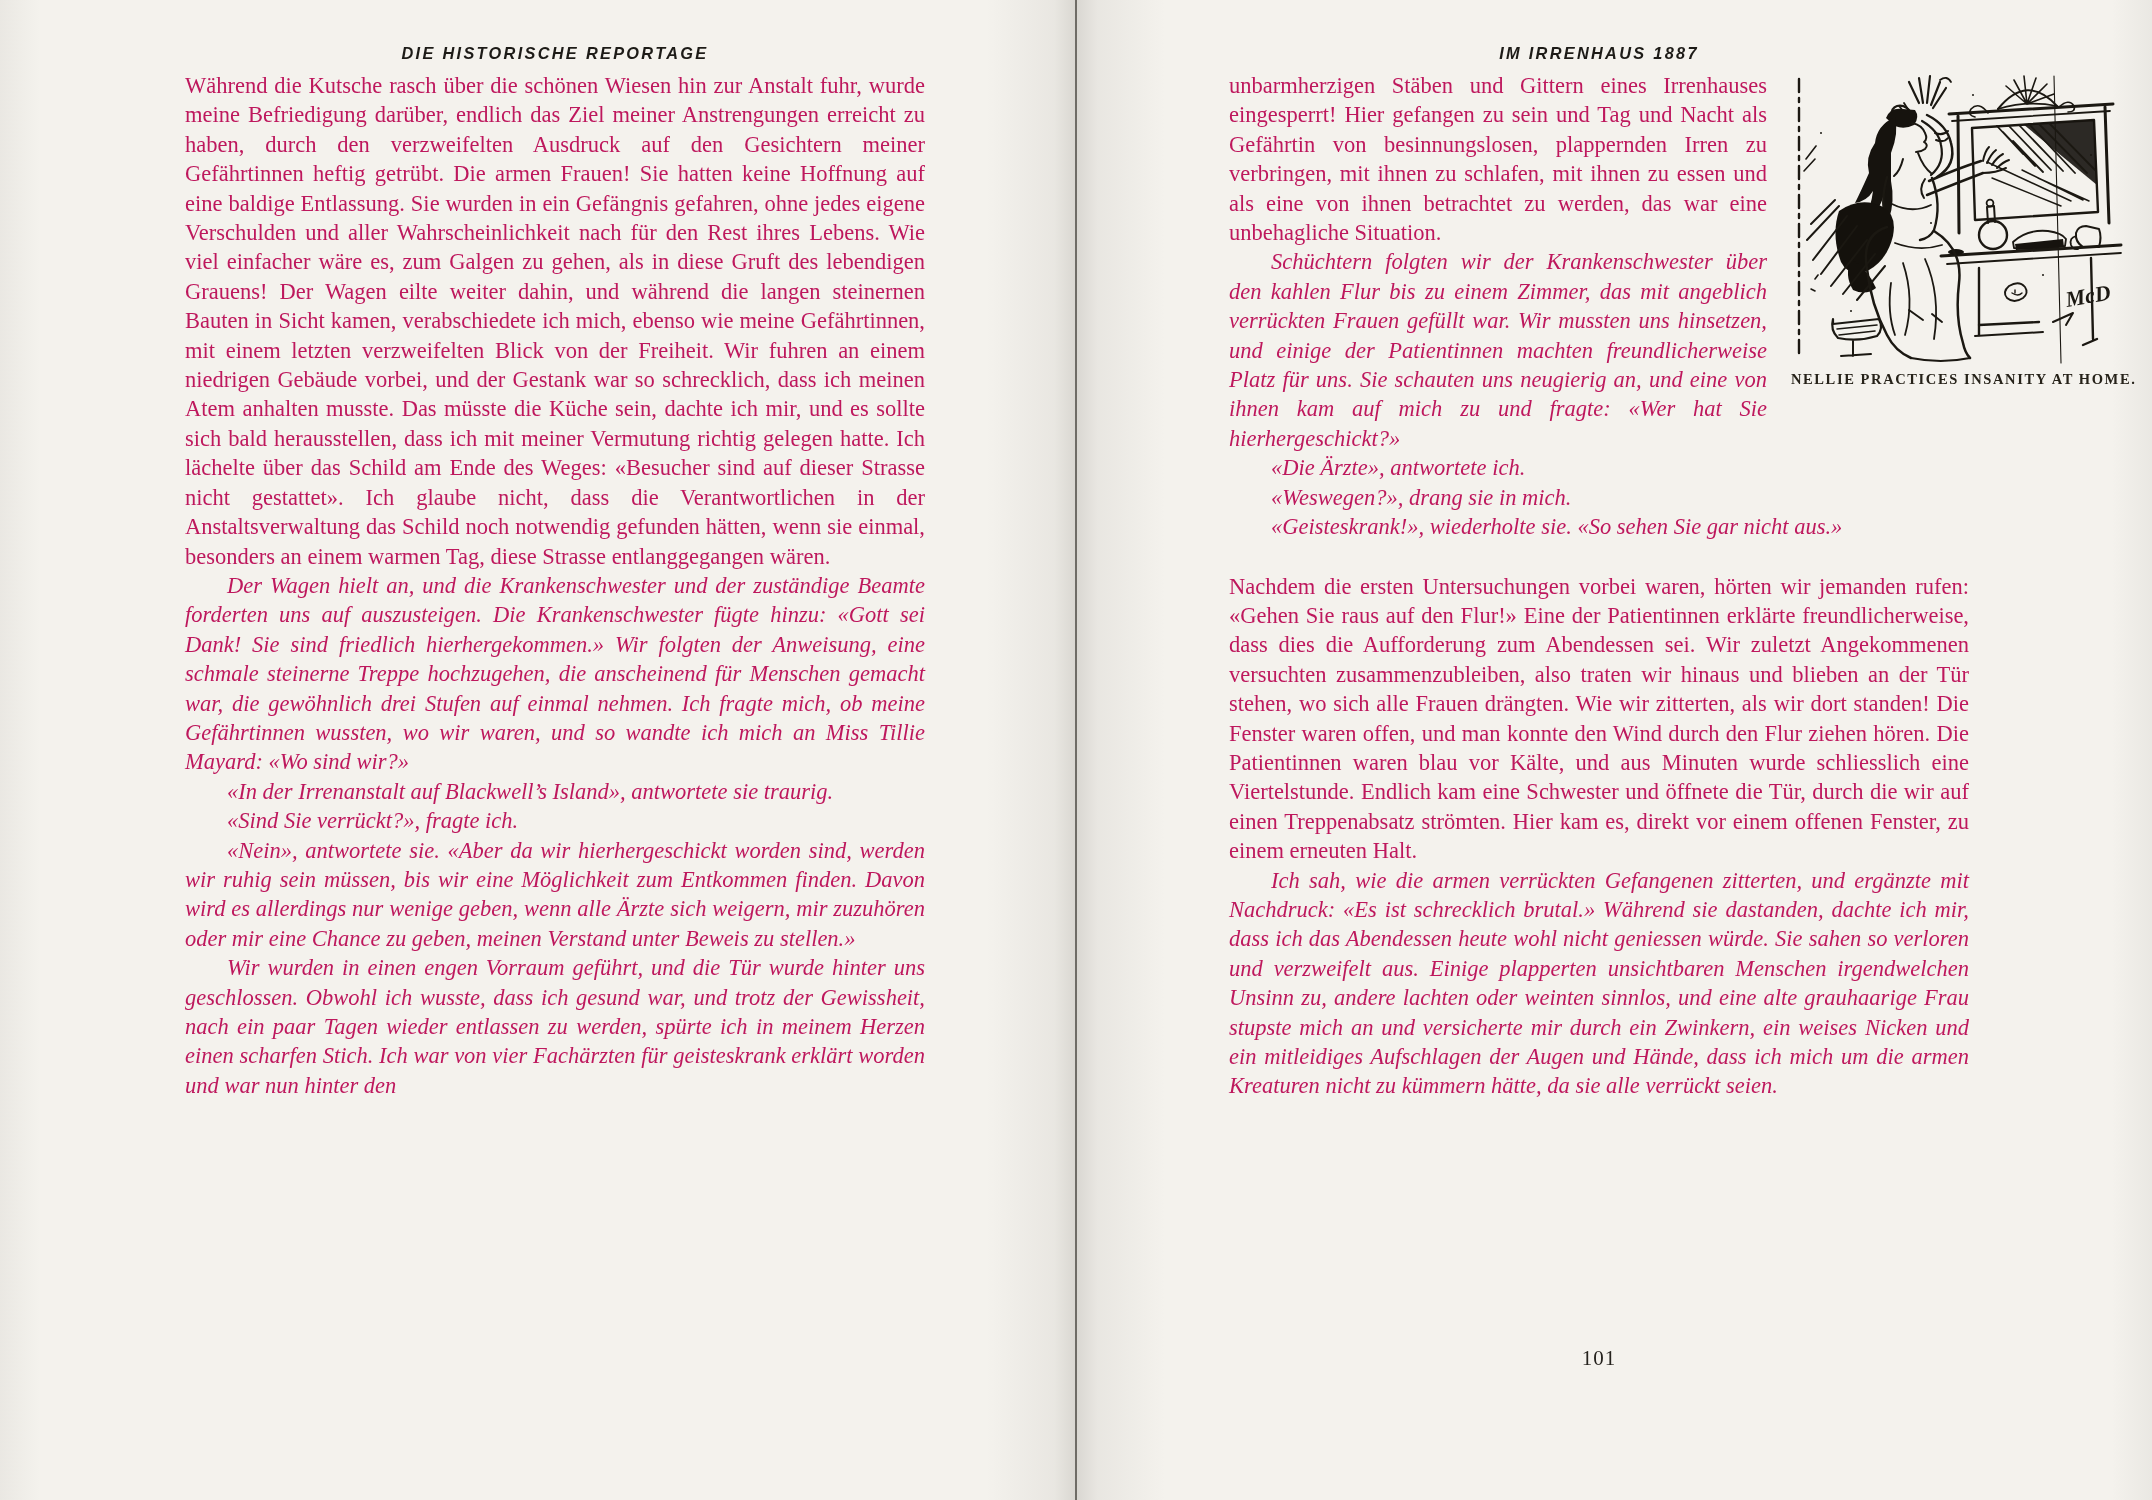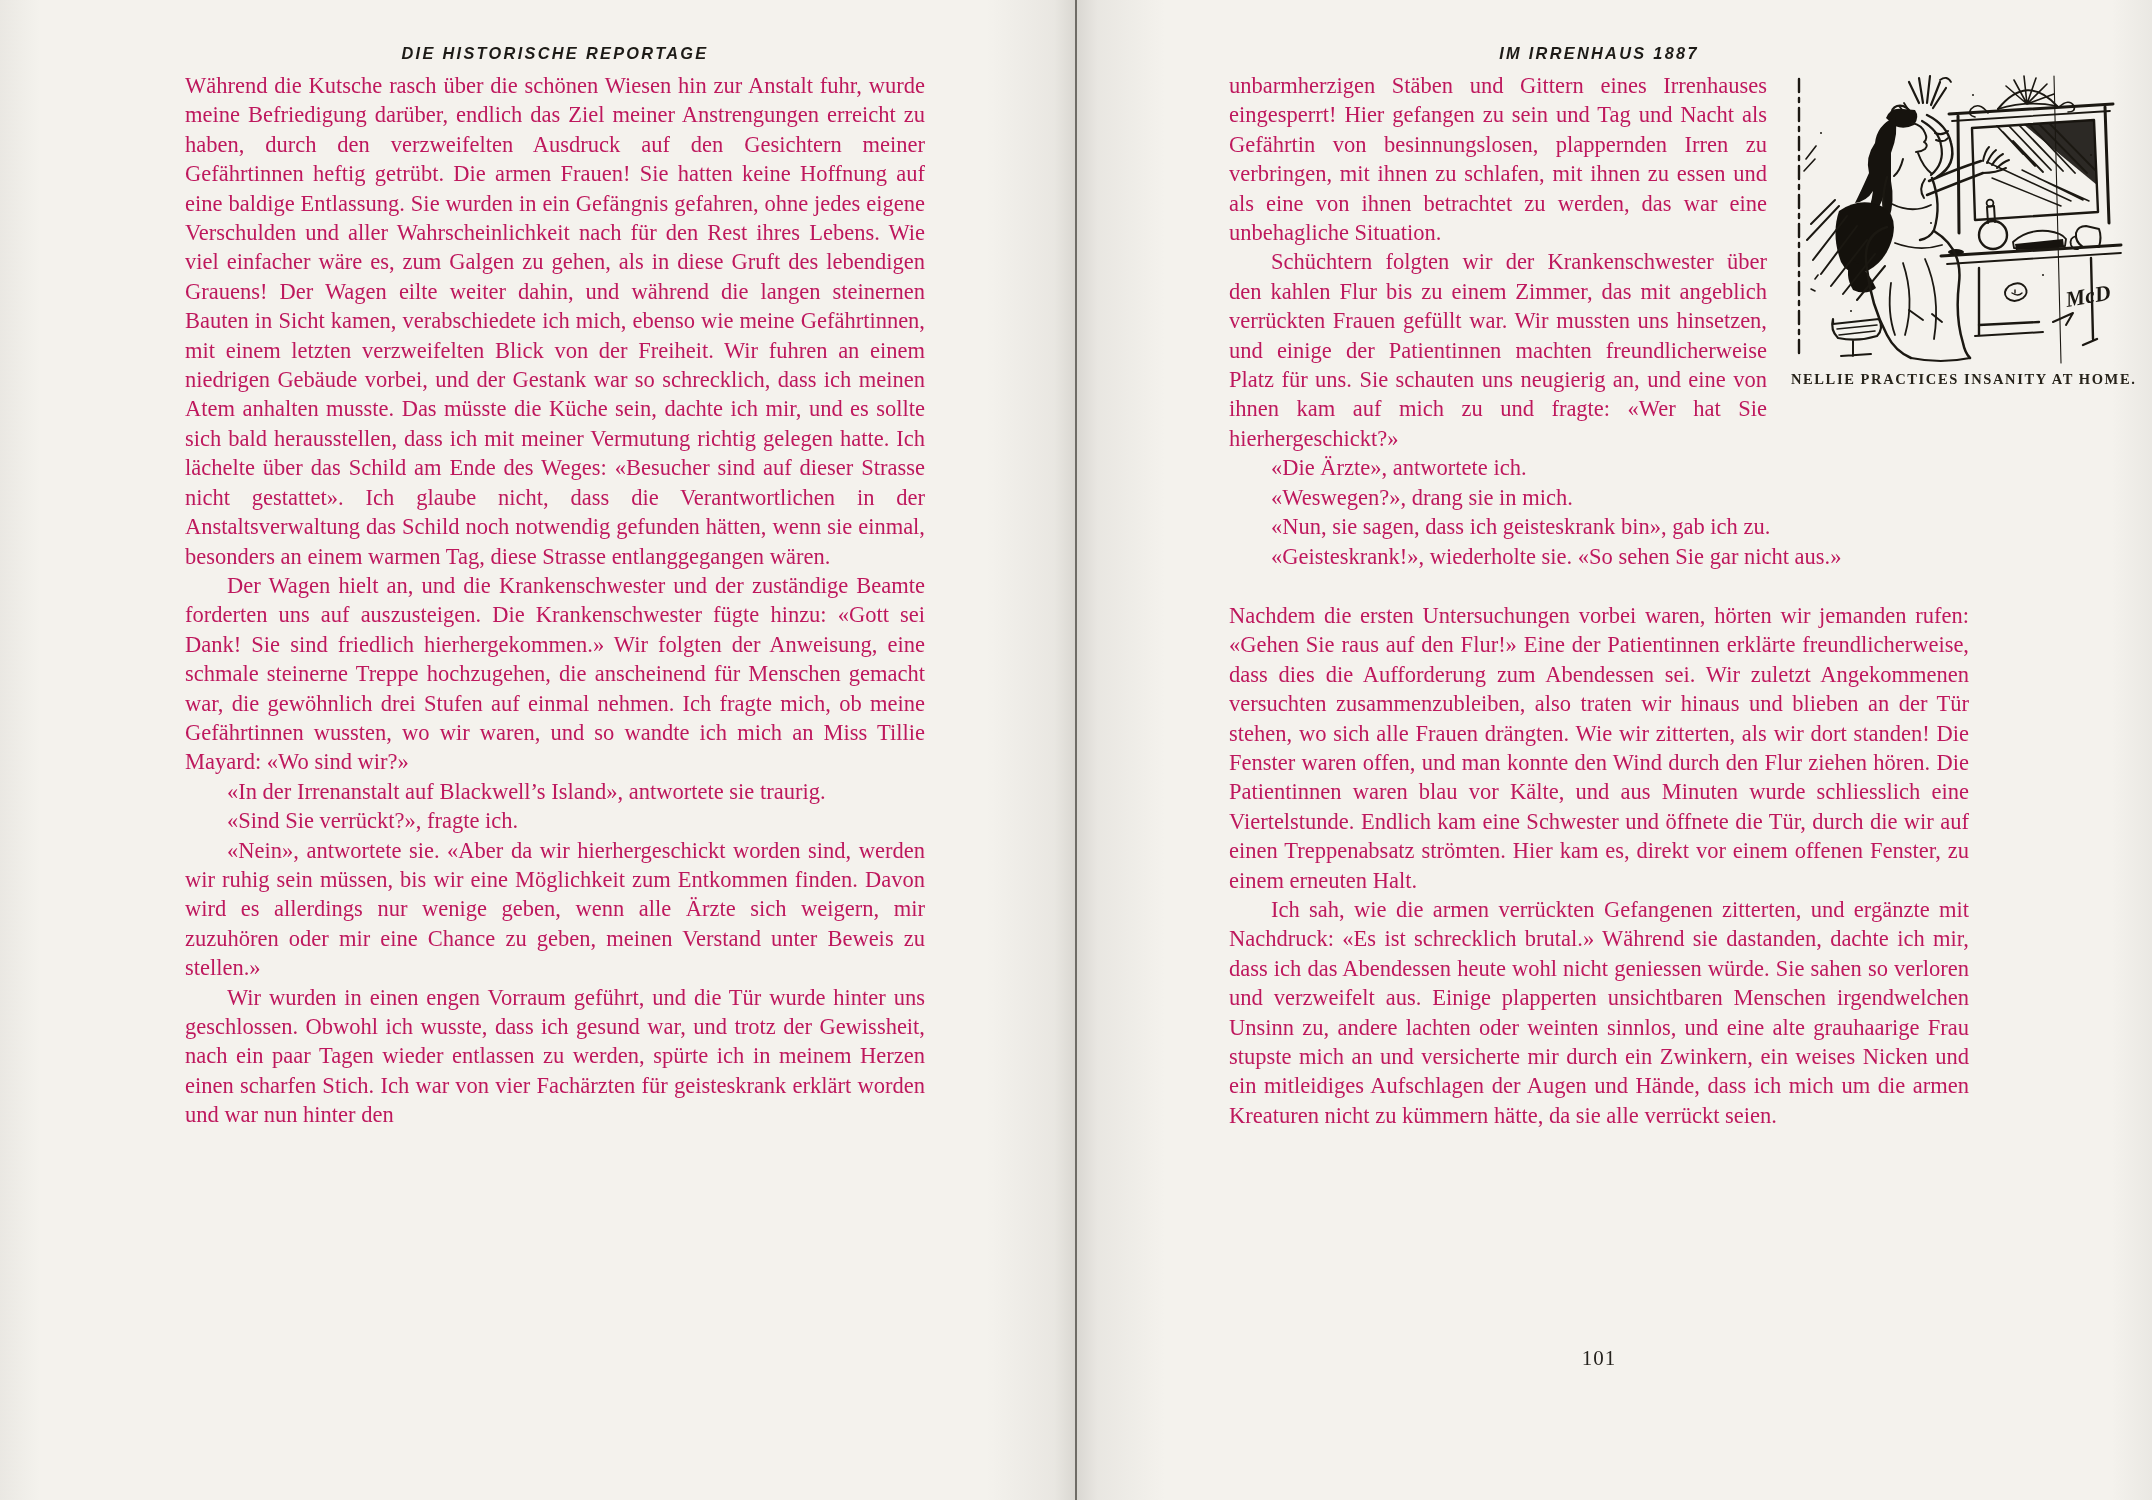--- a/index.html
+++ b/index.html
@@ -47,21 +47,21 @@
   .page-left .page-body{left:185px;}
   .page-right .page-body{left:153px;}
 
   p.para{
     margin:0;
     font-size:22.5px;line-height:29.4px;
     text-align:justify;
     hyphens:auto;-webkit-hyphens:auto;
     color:#be185d;
   }
-  p.indent{text-indent:42px;}
+  p.indent{text-indent:42px;font-style:italic;}
   p.section-start{margin-top:30px;}
 
   .page-number{
     position:absolute;top:1346px;
     font-size:21px;letter-spacing:1px;
     text-align:center;color:#26231e;
   }
   .page-left .page-number{left:185px;width:740px;}
   .page-right .page-number{left:153px;width:740px;}
 
@@ -201,21 +201,20 @@
             <circle cx="182" cy="22" r="1" fill="#1b1812" stroke="none"></circle>
           </g>
         </svg>
         <figcaption>NELLIE PRACTICES INSANITY AT HOME.</figcaption>
       </figure>
 
       <p class="para">unbarmherzigen Stäben und Gittern eines Irrenhauses eingesperrt! Hier gefangen zu sein und Tag und Nacht als Gefährtin von besinnungslosen, plappernden Irren zu verbringen, mit ihnen zu schlafen, mit ihnen zu essen und als eine von ihnen betrachtet zu werden, das war eine unbehagliche Situation.</p>
       <p class="para indent">Schüchtern folgten wir der Krankenschwester über den kahlen Flur bis zu einem Zimmer, das mit angeblich verrückten Frauen gefüllt war. Wir mussten uns hinsetzen, und einige der Patientinnen machten freundlicherweise Platz für uns. Sie schauten uns neugierig an, und eine von ihnen kam auf mich zu und fragte: «Wer hat Sie hierhergeschickt?»</p>
       <p class="para indent">«Die Ärzte», antwortete ich.</p>
       <p class="para indent">«Weswegen?», drang sie in mich.</p>
-      <p class="para indent">«Nun, sie sagen, dass ich geisteskrank bin», gab ich zu.</p>
       <p class="para indent">«Geisteskrank!», wiederholte sie. «So sehen Sie gar nicht aus.»</p>
       <p class="para section-start">Nachdem die ersten Untersuchungen vorbei waren, hörten wir jemanden rufen: «Gehen Sie raus auf den Flur!» Eine der Patientinnen erklärte freundlicherweise, dass dies die Aufforderung zum Abendessen sei. Wir zuletzt Angekommenen versuchten zusammenzubleiben, also traten wir hinaus und blieben an der Tür stehen, wo sich alle Frauen drängten. Wie wir zitterten, als wir dort standen! Die Fenster waren offen, und man konnte den Wind durch den Flur ziehen hören. Die Patientinnen waren blau vor Kälte, und aus Minuten wurde schliesslich eine Viertelstunde. Endlich kam eine Schwester und öffnete die Tür, durch die wir auf einen Treppenabsatz strömten. Hier kam es, direkt vor einem offenen Fenster, zu einem erneuten Halt.</p>
       <p class="para indent">Ich sah, wie die armen verrückten Gefangenen zitterten, und ergänzte mit Nachdruck: «Es ist schrecklich brutal.» Während sie dastanden, dachte ich mir, dass ich das Abendessen heute wohl nicht geniessen würde. Sie sahen so verloren und verzweifelt aus. Einige plapperten unsichtbaren Menschen irgendwelchen Unsinn zu, andere lachten oder weinten sinnlos, und eine alte grauhaarige Frau stupste mich an und versicherte mir durch ein Zwinkern, ein weises Nicken und ein mitleidiges Aufschlagen der Augen und Hände, dass ich mich um die armen Kreaturen nicht zu kümmern hätte, da sie alle verrückt seien.</p>
     </div>
     <div class="page-number">101</div>
   </div>
 
   <div class="gutter-shade"></div>
   <div class="gutter-line"></div>
   <div class="edge-shade edge-left"></div>

